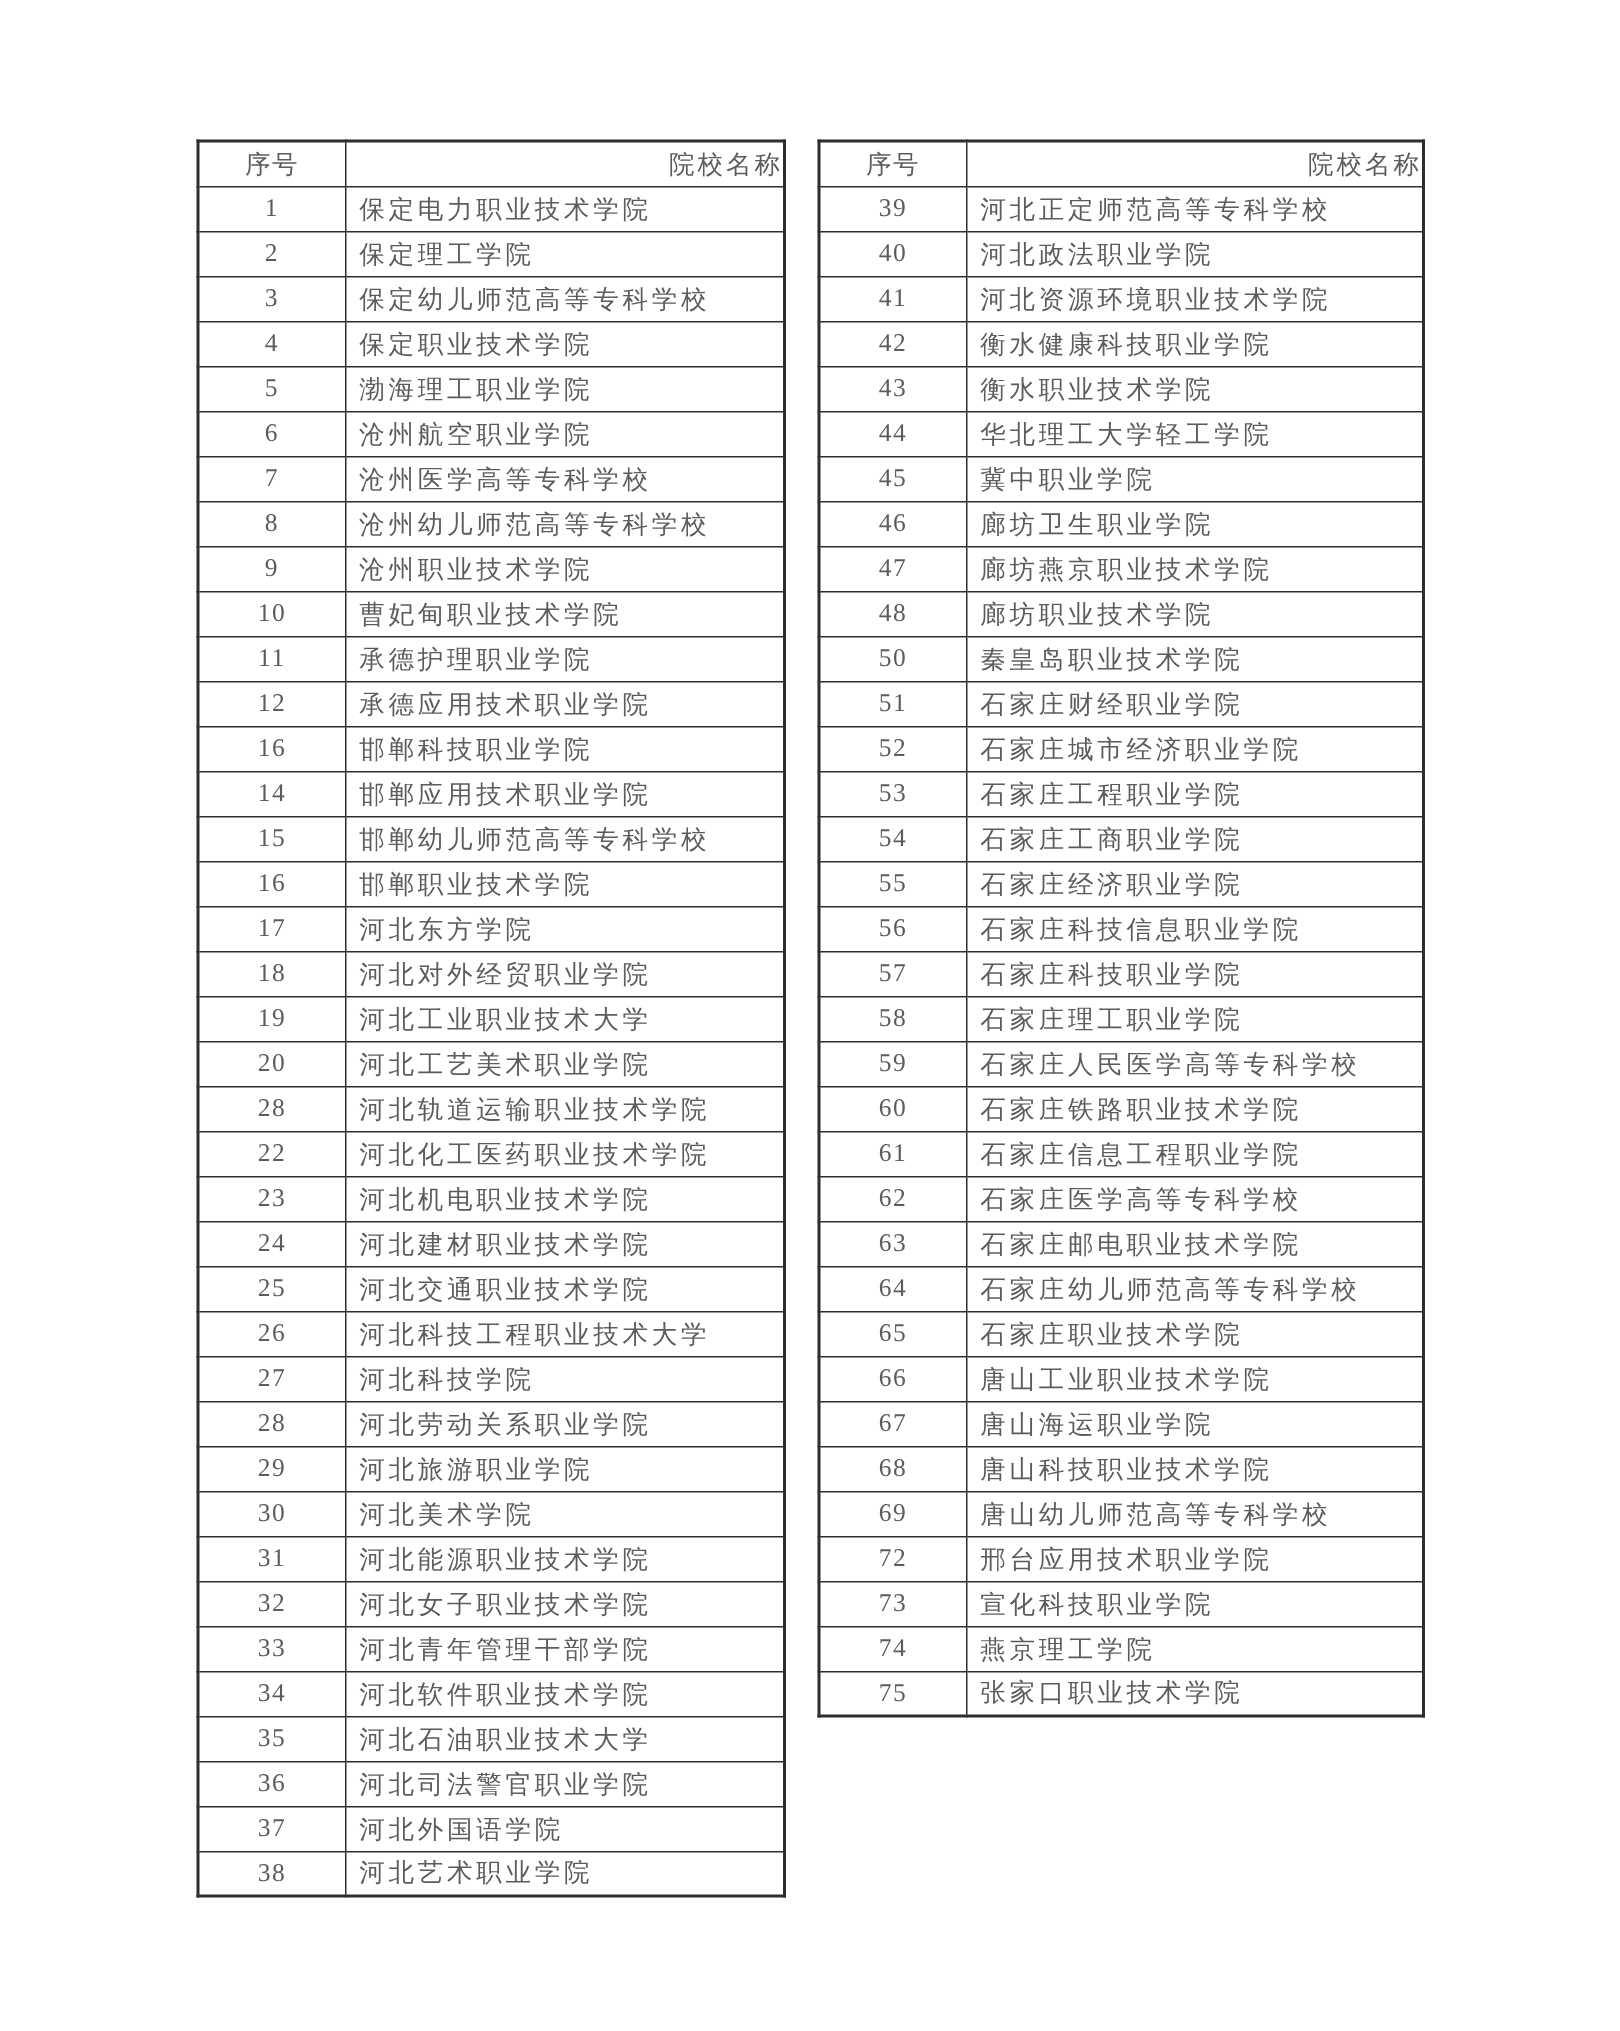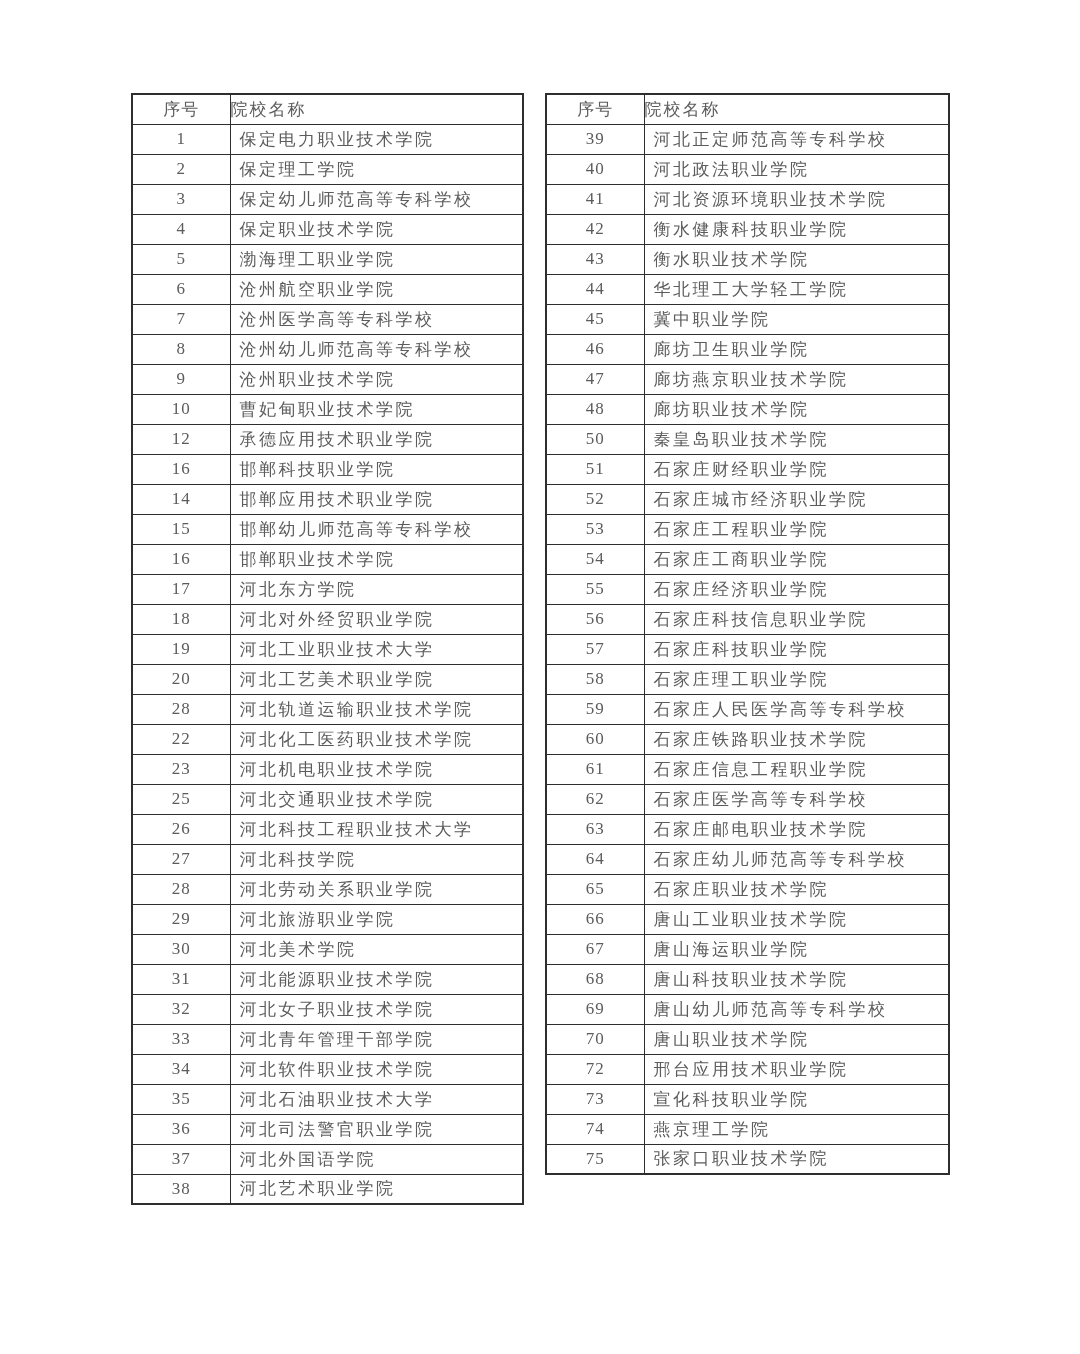--- a/index.html
+++ b/index.html
@@ -34,21 +34,21 @@
     font-weight: normal;
     white-space: nowrap;
     overflow: hidden;
   }
   .col-num  { width: 98px; }
   th.cell-num, td.cell-num {
     text-align: center;
     letter-spacing: 1px;
   }
   th.cell-name {
-    text-align: left;
+    text-align: right;
     letter-spacing: 2px;
   }
   td.cell-name {
     text-align: left;
     padding-left: 9px;
     letter-spacing: 2.5px;
   }
 </style>
 </head>
 <body>
@@ -110,20 +110,24 @@
   <tr>
     <td class="cell-num">9</td>
     <td class="cell-name">沧州职业技术学院</td>
   </tr>
 
   <tr>
     <td class="cell-num">10</td>
     <td class="cell-name">曹妃甸职业技术学院</td>
   </tr>
 
+  <tr>
+    <td class="cell-num">11</td>
+    <td class="cell-name">承德护理职业学院</td>
+  </tr>
 
   <tr>
     <td class="cell-num">12</td>
     <td class="cell-name">承德应用技术职业学院</td>
   </tr>
 
   <tr>
     <td class="cell-num">16</td>
     <td class="cell-name">邯郸科技职业学院</td>
   </tr>
@@ -171,20 +175,24 @@
   <tr>
     <td class="cell-num">22</td>
     <td class="cell-name">河北化工医药职业技术学院</td>
   </tr>
 
   <tr>
     <td class="cell-num">23</td>
     <td class="cell-name">河北机电职业技术学院</td>
   </tr>
 
+  <tr>
+    <td class="cell-num">24</td>
+    <td class="cell-name">河北建材职业技术学院</td>
+  </tr>
 
   <tr>
     <td class="cell-num">25</td>
     <td class="cell-name">河北交通职业技术学院</td>
   </tr>
 
   <tr>
     <td class="cell-num">26</td>
     <td class="cell-name">河北科技工程职业技术大学</td>
   </tr>
@@ -407,24 +415,20 @@
   <tr>
     <td class="cell-num">68</td>
     <td class="cell-name">唐山科技职业技术学院</td>
   </tr>
 
   <tr>
     <td class="cell-num">69</td>
     <td class="cell-name">唐山幼儿师范高等专科学校</td>
   </tr>
 
-  <tr>
-    <td class="cell-num">70</td>
-    <td class="cell-name">唐山职业技术学院</td>
-  </tr>
 
 
   <tr>
     <td class="cell-num">72</td>
     <td class="cell-name">邢台应用技术职业学院</td>
   </tr>
 
   <tr>
     <td class="cell-num">73</td>
     <td class="cell-name">宣化科技职业学院</td>

